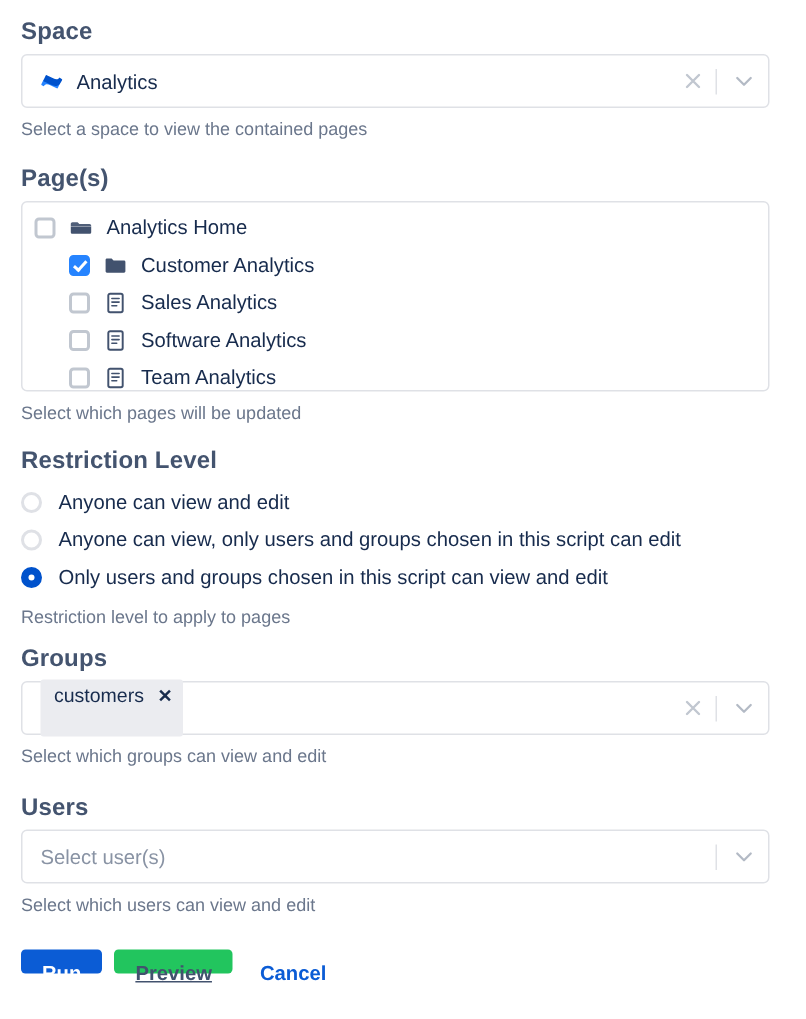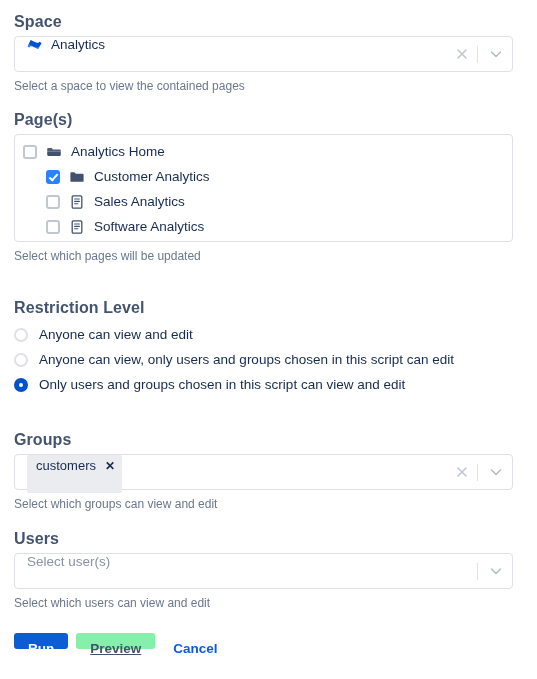--- a/index.html
+++ b/index.html
@@ -47,21 +47,21 @@
     height: 36px;
     background: #ffffff;
     border: 1px solid #DFE1E6;
     border-radius: 4px;
     display: flex;
     align-items: center;
     padding: 0 0 0 12px;
   }
   .select-value {
     display: flex;
-    align-items: flex-start;
+    align-items: center;
     flex: 1 1 auto;
     min-width: 0;
     height: 100%;
     gap: 9px;
   }
   .select-text {
     font-size: 13.5px;
     color: #172B4D;
     white-space: nowrap;
     overflow: hidden;
@@ -124,21 +124,21 @@
     font-weight: bold;
     color: #172B4D;
     line-height: 1;
     cursor: pointer;
   }
 
   
   .tree-box {
     box-sizing: border-box;
     width: 499px;
-    height: 108px;
+    height: 127px;
     background: #fff;
     border: 1px solid #DFE1E6;
     border-radius: 4px;
     overflow: hidden;
     padding-top: 4px;
   }
   .tree-row {
     display: flex;
     align-items: center;
     height: 25px;
@@ -230,21 +230,21 @@
     border-radius: 3px;
     font-family: "Liberation Sans", sans-serif;
     font-size: 13.5px;
     font-weight: bold;
     height: 16px;
     padding: 0 14px;
     cursor: pointer;
     line-height: 32px;
   }
   .btn-primary { background: #0B5CD5; color: #ffffff; }
-  .btn-default { background: #86efac; color: #42526E; text-decoration: underline; }
+  .btn-default { background: #22c55e; color: #42526E; text-decoration: underline; }
   .btn-link {
     background: transparent;
     color: #0B5CD5;
     padding: 0 10px;
   }
 </style>
 </head>
 <body>
 
 <div class="form">
@@ -337,20 +337,21 @@
       </div>
       <div class="radio-row">
         <span class="radio"></span>
         <span class="radio-label">Anyone can view, only users and groups chosen in this script can edit</span>
       </div>
       <div class="radio-row">
         <span class="radio selected"></span>
         <span class="radio-label">Only users and groups chosen in this script can view and edit</span>
       </div>
     </div>
+    <div class="field-help">Restriction level to apply to pages</div>
   </div>
 
   <div class="field" style="top:432px;">
     <div class="field-label">Groups</div>
     <div class="select">
       <div class="select-value">
         <span class="chip">
           <span class="chip-text">customers</span>
           <span class="chip-remove">✕</span>
         </span>

